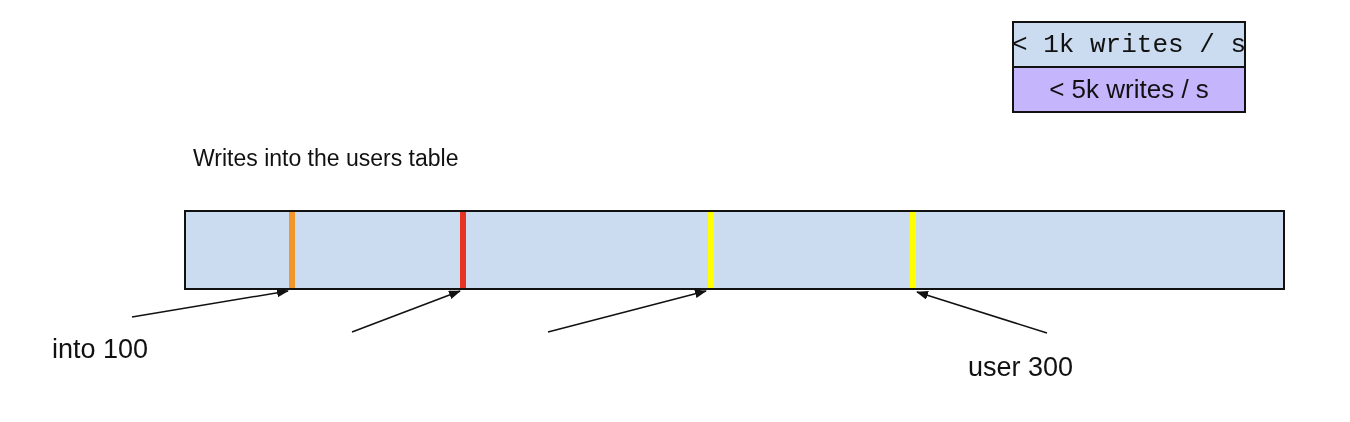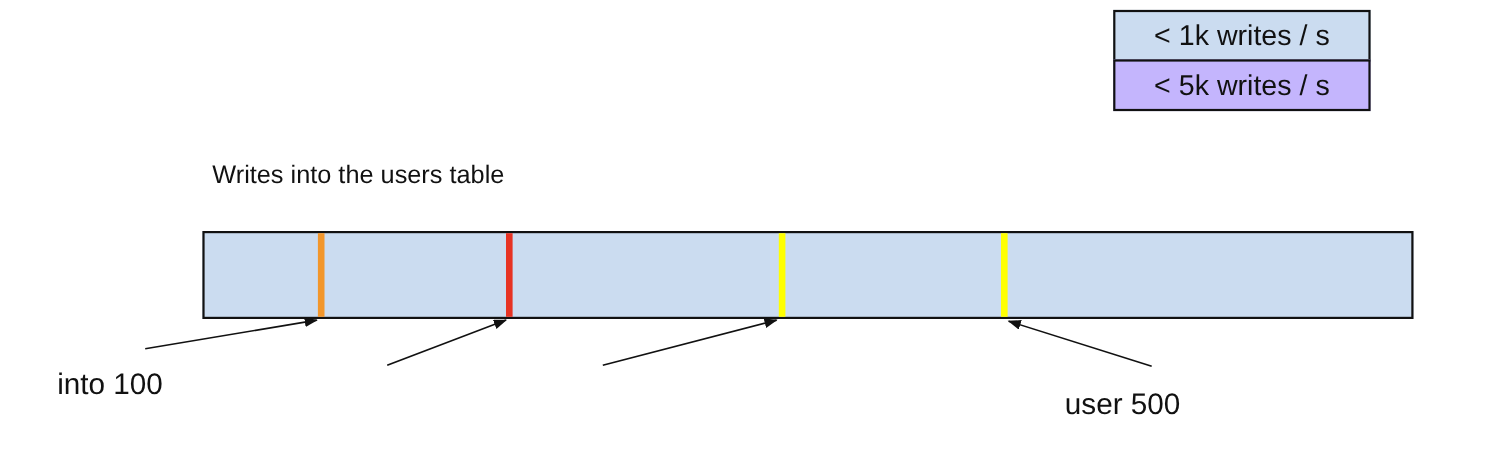--- a/index.html
+++ b/index.html
@@ -29,21 +29,21 @@
     box-sizing: border-box;
     height: 47px;
     border: 2px solid #111111;
     margin-top: -2px;
     display: flex;
     align-items: center;
     justify-content: center;
     font-size: 26px;
     white-space: nowrap;
   }
-  .legend-row:first-child { margin-top: 0; }
+  .legend-row:first-child { margin-top: 12px; font-family: Liberation Mono, monospace; }
   .bar {
     position: absolute;
     box-sizing: border-box;
     left: 184px;
     top: 210px;
     width: 1101px;
     height: 80px;
     border: 2px solid #111111;
   }
   .marker {
@@ -82,21 +82,21 @@
   </div>
 
   <div class="bar" style="background-color: rgb(203, 220, 240);"></div>
 
   <div class="marker" style="left: 292px; background-color: rgb(242, 150, 43);"></div>
   <div class="marker" style="left: 463px; background-color: rgb(231, 51, 35);"></div>
   <div class="marker" style="left: 711px; background-color: rgb(255, 255, 0);"></div>
   <div class="marker" style="left: 913px; background-color: rgb(255, 255, 0);"></div>
 
   <div class="user-label" style="left: 52px; top: 334px;">into 100</div>
-  <div class="user-label" style="left: 968px; top: 352px;">user 500</div>
+  <div class="user-label" style="left: 968px; top: 352px;">user 300</div>
 
   <svg class="arrows" width="1350" height="422">
     <defs>
       <marker id="ah" markerUnits="userSpaceOnUse" markerWidth="13" markerHeight="10" refX="11" refY="4.5" orient="auto">
         <path d="M0,0 L12,4.5 L0,9 Z" fill="#111111"></path>
       </marker>
     </defs>
     <line class="arrow" marker-end="url(#ah)" x1="132" y1="317" x2="288" y2="291"></line>
     <line class="arrow" marker-end="url(#ah)" x1="352" y1="332" x2="460" y2="291"></line>
     <line class="arrow" marker-end="url(#ah)" x1="548" y1="332" x2="706" y2="291"></line>

